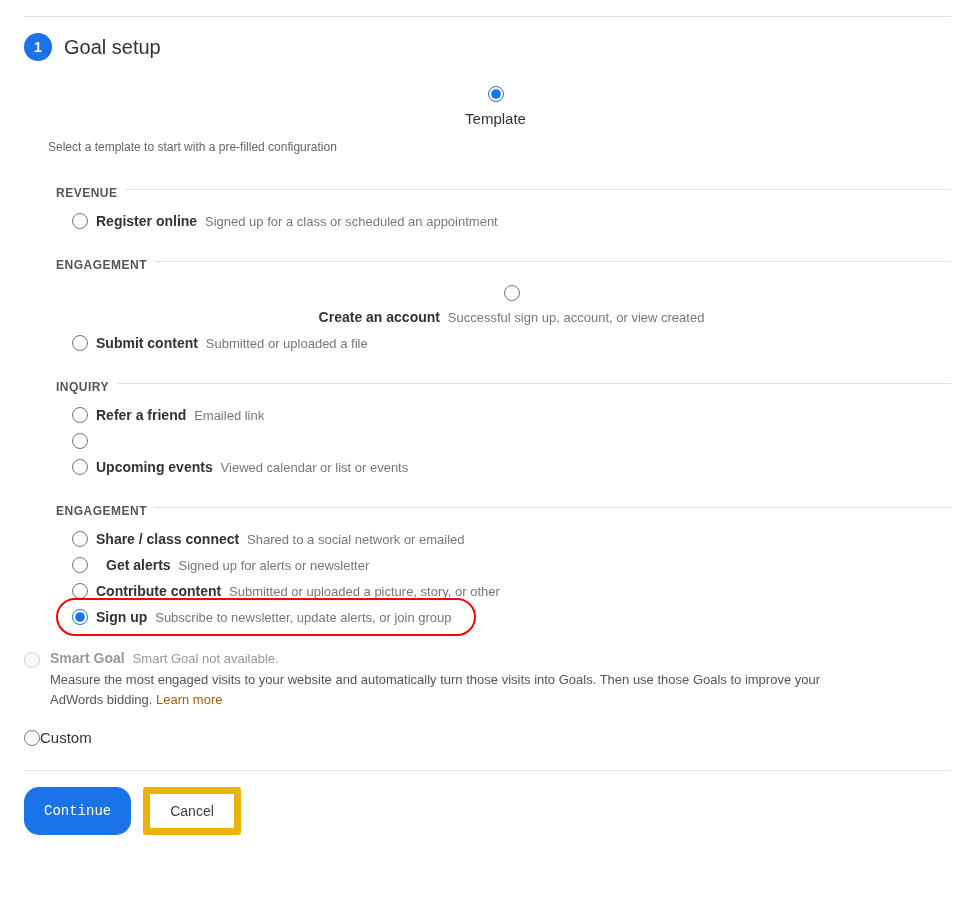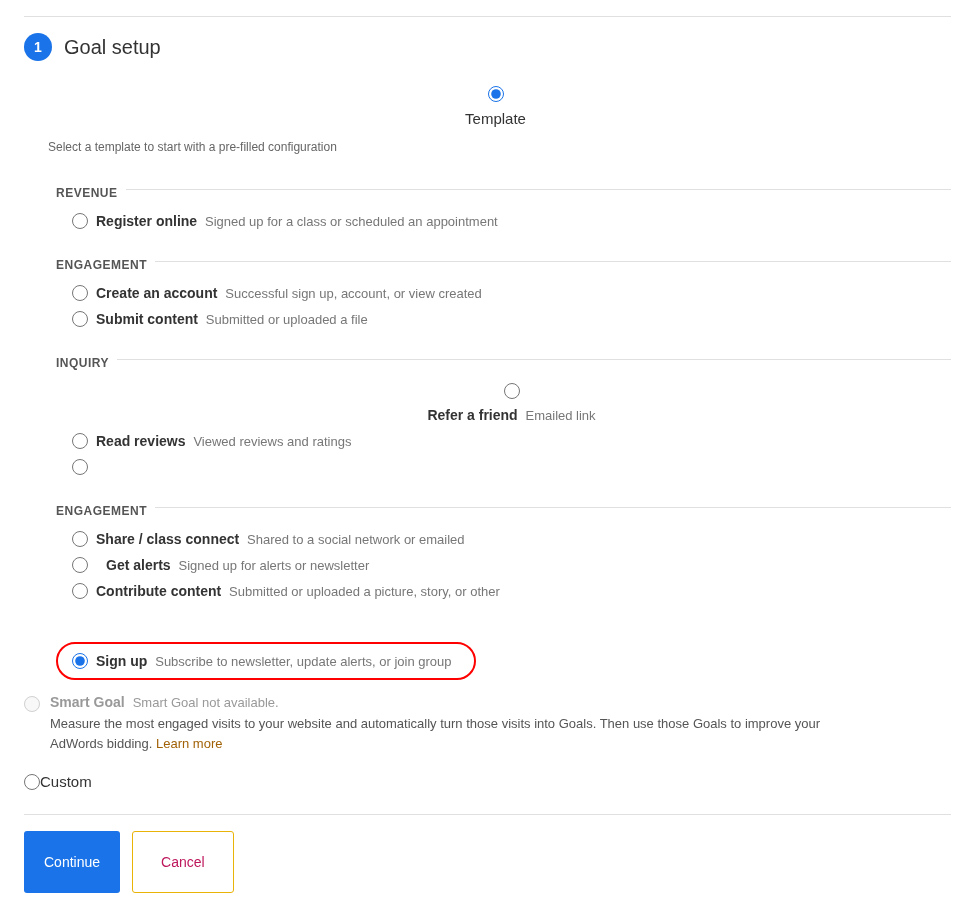--- a/index.html
+++ b/index.html
@@ -156,31 +156,32 @@
 
     .footer-buttons {
       display: flex;
       gap: 12px;
     }
 
     .btn-continue {
       background: #1a73e8;
       color: #fff;
       border: none;
-      padding: 23px 20px;
-      font-size: 14px;
-      border-radius: 3px;
+      padding: 16px 20px;
+      font-size: 14px;
+      border-radius: 15px;
       cursor: pointer;
+      font-family: Liberation Mono, monospace;
     }
 
     .btn-cancel {
       background: #fff;
-      color: #be185d;
-      border: 1px solid #eab308;
-      padding: 8px 28px;
+      color: #404040;
+      border: 7px solid #eab308;
+      padding: 8px 20px;
       font-size: 14px;
       border-radius: 3px;
       cursor: pointer;
     }
 
     .radio-label-row {
       display: flex;
       align-items: center;
       gap: 8px;
       padding: 5px 0;
@@ -220,21 +221,21 @@
         <span class="goal-desc">Signed up for a class or scheduled an appointment</span>
       </label>
     </div>
   </div>
 
   <div class="category-section">
     <div class="category-line" style="margin-left:32px;">
       <span class="category-label">ENGAGEMENT</span>
     </div>
 
-    <div class="radio-label-row" style="margin-left:48px; padding: 5px 0;">
+    <div class="radio-label-row" style="margin-left:48px; padding: 5px 0; flex-direction: column;">
       <input type="radio" name="template_goal" id="create_account" style="">
       <label for="create_account" style="cursor:pointer;">
         <span class="goal-name">Create an account</span>
         <span class="goal-desc">Successful sign up, account, or view created</span>
       </label>
     </div>
 
     <div class="radio-label-row" style="margin-left:48px; padding: 5px 0;">
       <input type="radio" name="template_goal" id="submit_content" style="">
       <label for="submit_content" style="cursor:pointer;">
@@ -242,38 +243,38 @@
         <span class="goal-desc">Submitted or uploaded a file</span>
       </label>
     </div>
   </div>
 
   <div class="category-section">
     <div class="category-line" style="margin-left:32px;">
       <span class="category-label">INQUIRY</span>
     </div>
 
-    <div class="radio-label-row" style="margin-left:48px; padding: 5px 0; flex-direction: column;">
+    <div class="radio-label-row" style="margin-left:48px; padding: 5px 0;">
       <input type="radio" name="template_goal" id="refer_friend" style="">
       <label for="refer_friend" style="cursor:pointer;">
         <span class="goal-name">Refer a friend</span>
         <span class="goal-desc">Emailed link</span>
       </label>
     </div>
 
     <div class="radio-label-row" style="margin-left:48px; padding: 5px 0;">
       <input type="radio" name="template_goal" id="read_reviews" style="">
-      <label for="read_reviews" style="cursor:pointer;">
-        <span class="goal-name">Read reviews</span>
-        <span class="goal-desc">Viewed reviews and ratings</span>
-      </label>
     </div>
 
     <div class="radio-label-row" style="margin-left:48px; padding: 5px 0;">
       <input type="radio" name="template_goal" id="upcoming_events" style="">
+      <label for="upcoming_events" style="cursor:pointer;">
+        <span class="goal-name">Upcoming events</span>
+        <span class="goal-desc">Viewed calendar or list or events</span>
+      </label>
     </div>
 
   </div>
 
   <div class="category-section">
     <div class="category-line" style="margin-left:32px;">
       <span class="category-label">ENGAGEMENT</span>
     </div>
 
     <div class="radio-label-row" style="margin-left:48px; padding: 5px 0;">
@@ -294,21 +295,21 @@
 
     <div class="radio-label-row" style="margin-left:48px; padding: 5px 0;">
       <input type="radio" name="template_goal" id="contribute_content" style="">
       <label for="contribute_content" style="cursor:pointer;">
         <span class="goal-name">Contribute content</span>
         <span class="goal-desc">Submitted or uploaded a picture, story, or other</span>
       </label>
     </div>
 
     
-    <div style="margin-left:48px; padding: 5px 0; position:relative; display:inline-flex; align-items:center;margin-top:44px;">
+    <div style="margin-left:48px; padding: 5px 0; position:relative; display:inline-flex; align-items:center;">
 
       <div style="position:absolute; left:-16px; right:-24px; top:-6px; bottom:-6px; border: 2.5px solid red; border-radius: 24px; pointer-events:none;"></div>
       <div class="radio-label-row" style="margin-left:0; padding:0;">
         <input type="radio" name="template_goal" id="sign_up" checked="" style="">
         <label for="sign_up" style="cursor:pointer;">
           <span class="goal-name">Sign up</span>
           <span class="goal-desc">Subscribe to newsletter, update alerts, or join group</span>
         </label>
       </div>
     </div>

